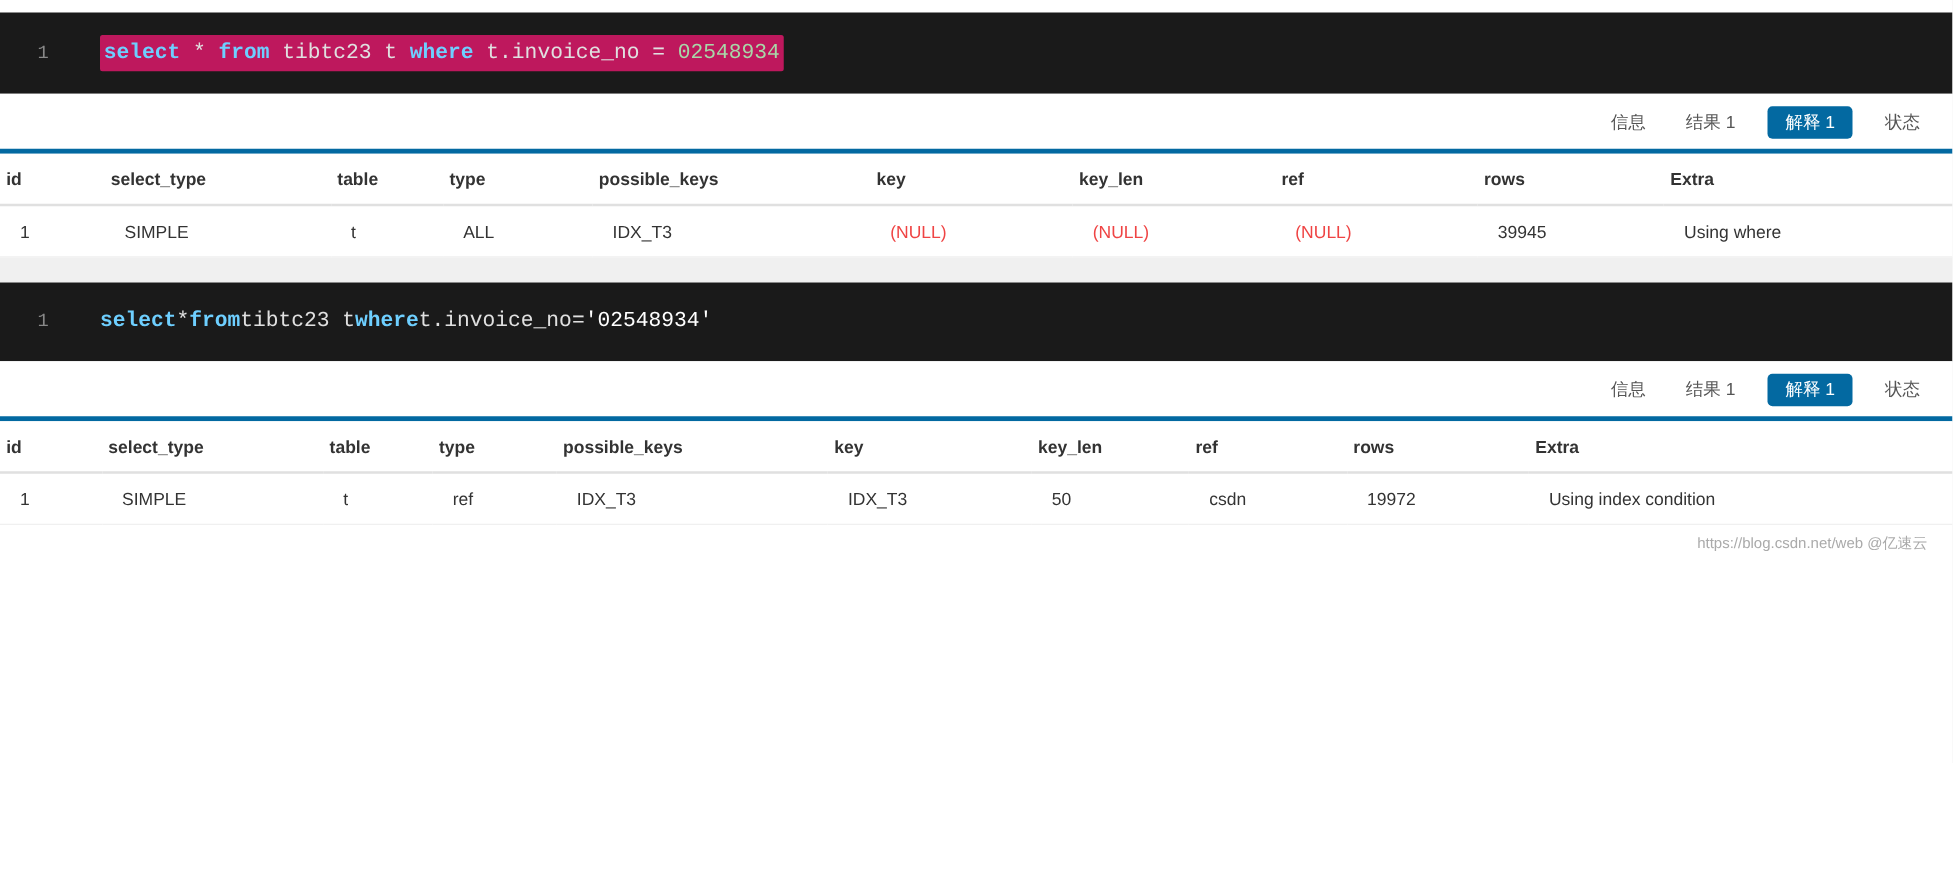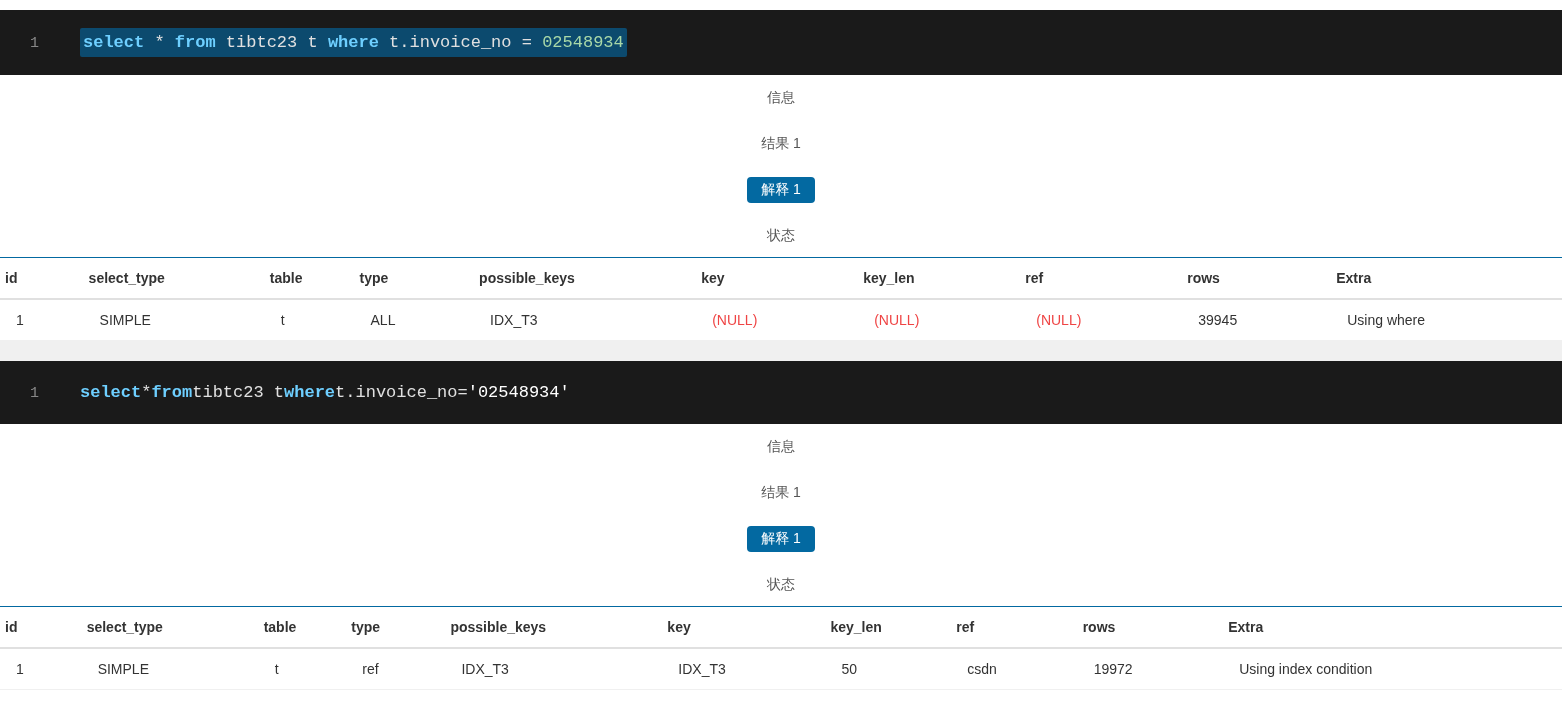--- a/index.html
+++ b/index.html
@@ -44,32 +44,31 @@
 
     .kw-select { color: #6ecfff; font-weight: bold; }
     .kw-from   { color: #6ecfff; font-weight: bold; }
     .kw-where  { color: #6ecfff; font-weight: bold; }
     .kw-star   { color: #e0e0e0; }
     .tbl-name  { color: #e0e0e0; }
     .col-name  { color: #e0e0e0; }
     .op        { color: #e0e0e0; }
     .val-num   { color: #a8d8a8; }
     .val-str   { color: #ffffff; }
-    .highlight-row { background: #0c4a6e; border-radius: 2px; padding: 1px 3px; }
+    .highlight-row { background: #be185d; border-radius: 2px; padding: 1px 3px; }
 
     
     .toolbar-row {
       display: flex;
       justify-content: flex-end;
       align-items: center;
       padding: 10px 20px 8px 20px;
       background: #fff;
-      border-bottom: 1px solid #0369a1;
+      border-bottom: 4px solid #0369a1;
       gap: 20px;
-      flex-direction: column;
     }
 
     .toolbar-btn {
       font-size: 14px;
       color: #555;
       cursor: pointer;
       background: none;
       border: none;
       padding: 4px 6px;
     }
@@ -231,14 +230,15 @@
           <td>IDX_T3</td>
           <td>50</td>
           <td>csdn</td>
           <td>19972</td>
           <td>Using index condition</td>
         </tr>
       </tbody>
     </table>
   </div>
 
+  <div class="watermark">https://blog.csdn.net/web  @亿速云</div>
 
 </div>
 
 </body></html>

